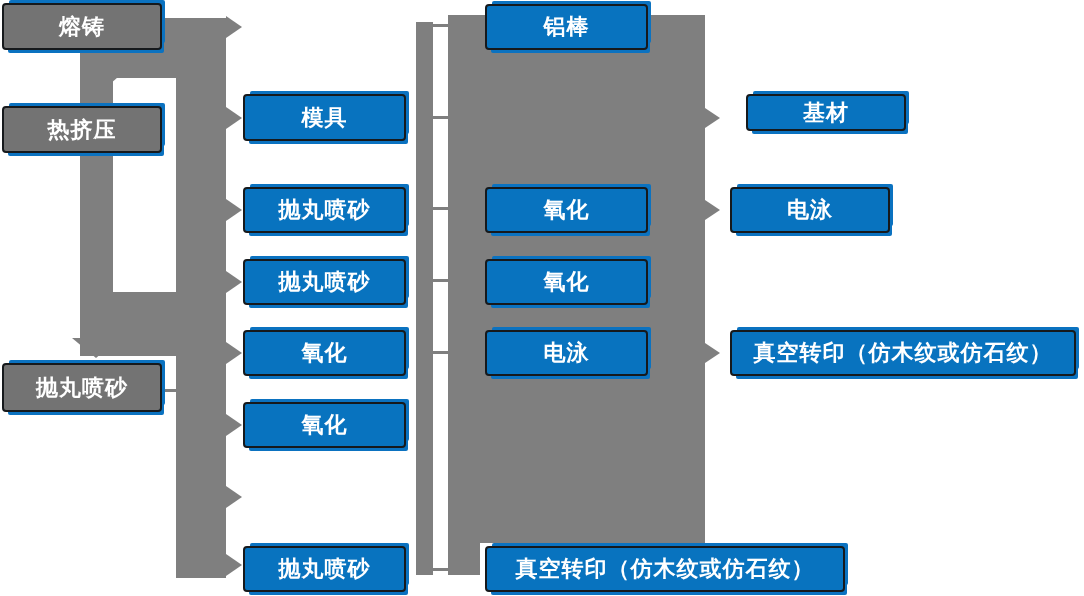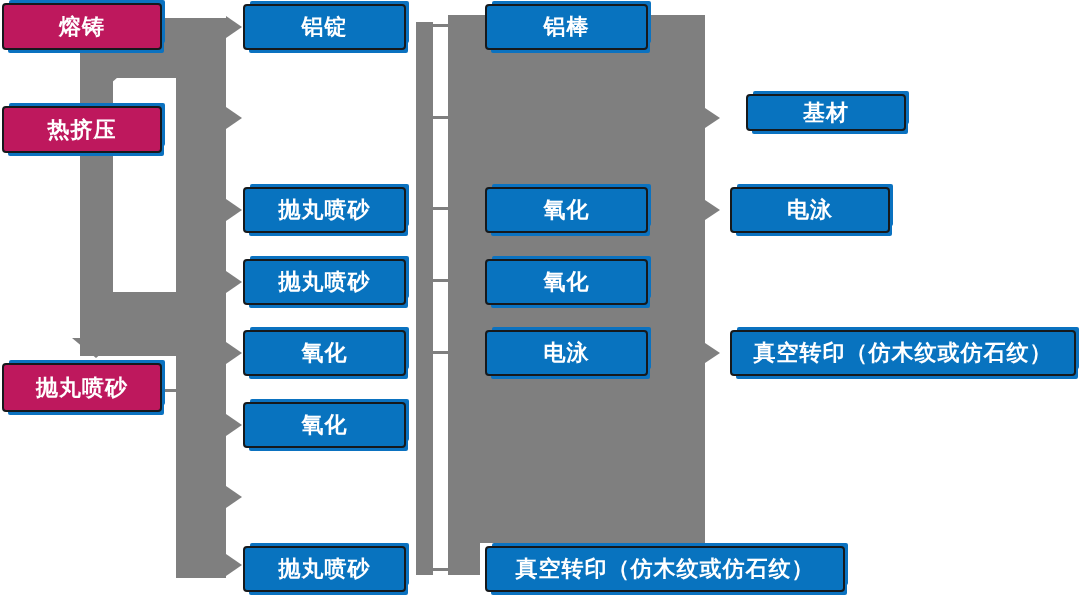--- a/index.html
+++ b/index.html
@@ -9,21 +9,21 @@
   }
   
   .node{
     position:absolute;display:flex;align-items:center;justify-content:center;
     background:#0873BF;border:2px solid #16191c;border-radius:4px;
     color:#ffffff;font-weight:bold;font-size:22px;letter-spacing:1px;
     box-sizing:border-box;text-align:center;white-space:nowrap;
     box-shadow:5px -5px 0 -2px #0B72C0, 4px 5px 0 -2px #0B72C0;
     z-index:2;
   }
-  .node.dark{background:#be185d;}
+  .node.dark{background:#737373;}
   
   .n0{left:2px;top:3px;width:160px;height:47px;}
   .n1{left:2px;top:106px;width:160px;height:47px;}
   .n2{left:2px;top:363px;width:160px;height:49px;}
   .n3{left:243px;top:4px;width:163px;height:46px;}
   .n4{left:243px;top:94px;width:163px;height:47px;}
   .n5{left:243px;top:187px;width:163px;height:46px;}
   .n6{left:243px;top:259px;width:163px;height:46px;}
   .n7{left:243px;top:330px;width:163px;height:46px;}
   .n8{left:243px;top:402px;width:163px;height:46px;}
@@ -88,22 +88,22 @@
   <div class="node dark n0">
       <span>熔铸</span>
     </div>
   <div class="node dark n1">
       <span>热挤压</span>
     </div>
   <div class="node dark n2">
       <span>抛丸喷砂</span>
     </div>
 
-  <div class="node n3">
-      <span>铝锭</span>
+  <div class="node n4">
+      <span>模具</span>
     </div>
   <div class="node n5">
       <span>抛丸喷砂</span>
     </div>
   <div class="node n6">
       <span>抛丸喷砂</span>
     </div>
   <div class="node n7">
       <span>氧化</span>
     </div>

